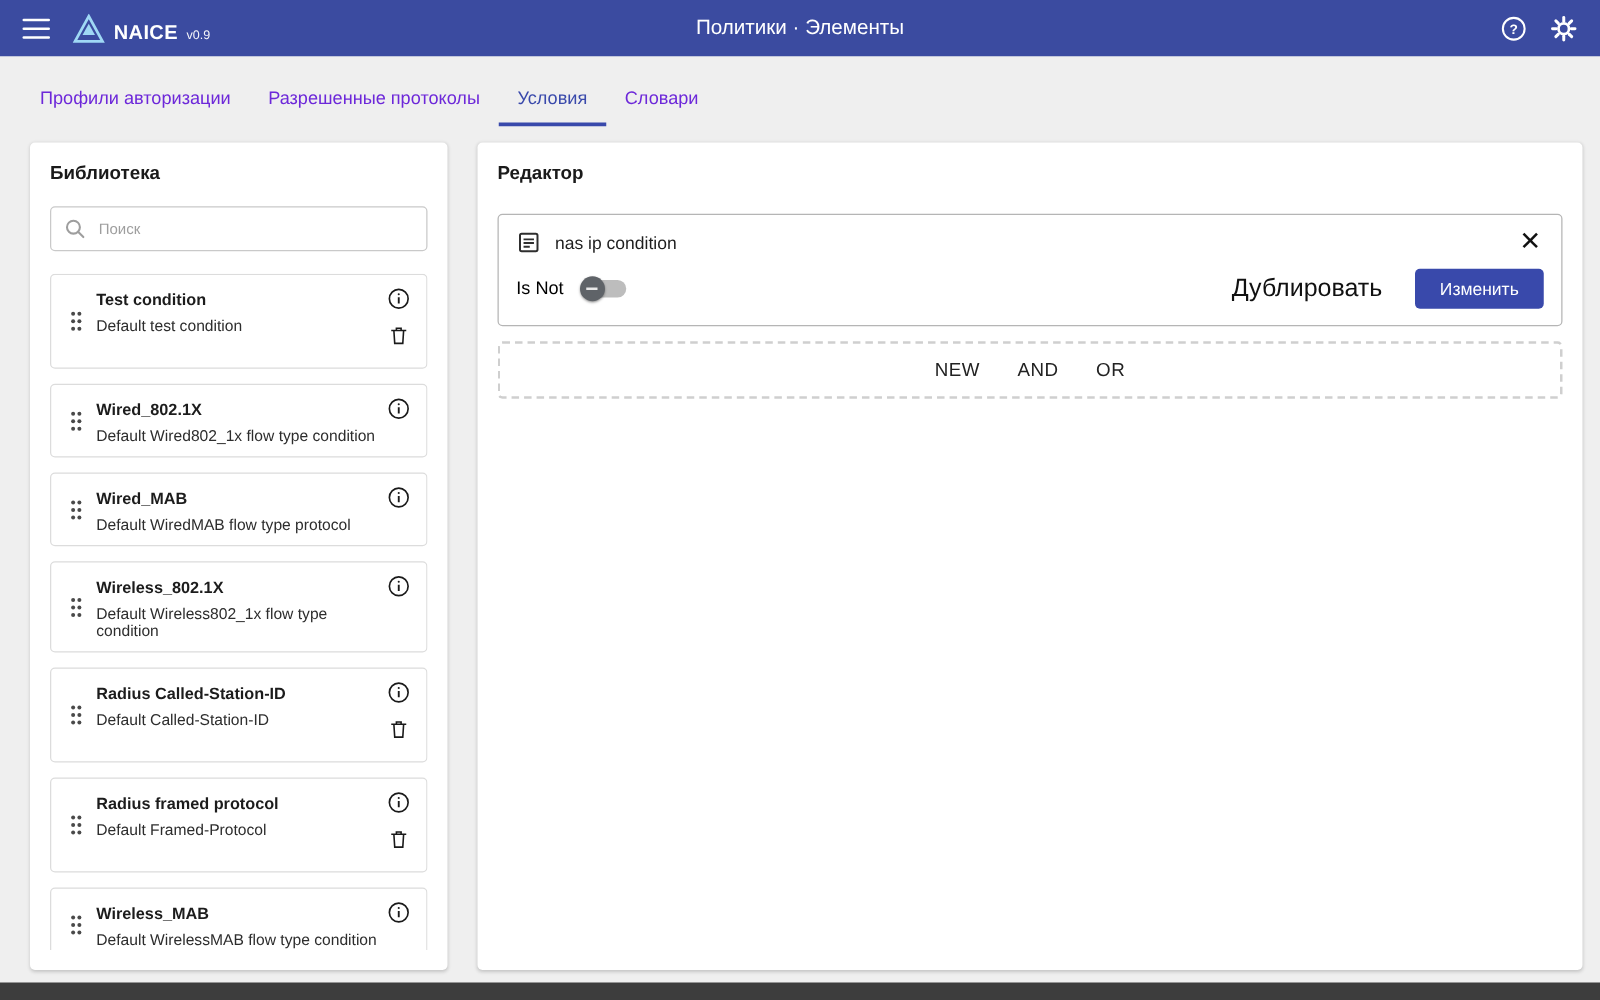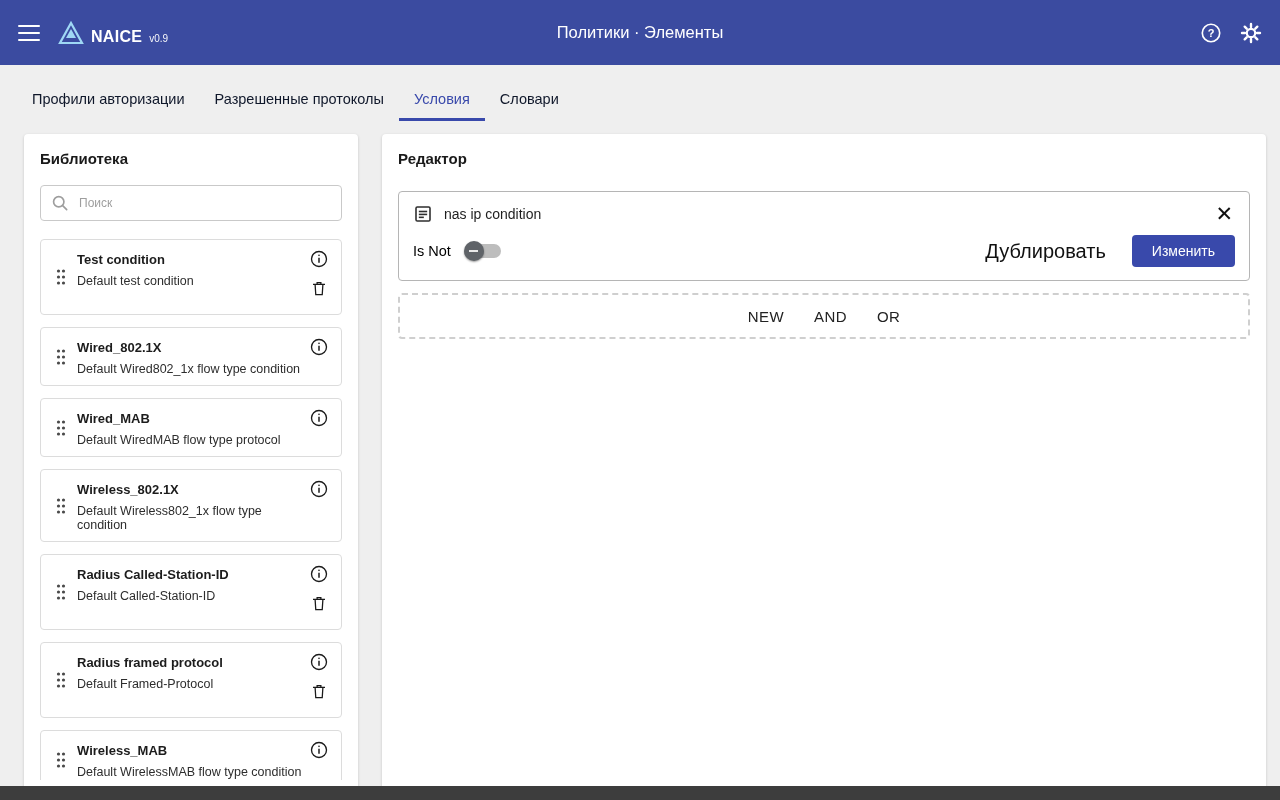--- a/index.html
+++ b/index.html
@@ -6,36 +6,36 @@
   html,body { width:1280px; height:800px; overflow:hidden; }
   body {
     font-family:"Liberation Sans","DejaVu Sans",sans-serif;
     background:#efefef;
     position:relative;
     color:#1e1e1e;
   }
 
   
   .header {
-    height:65px; background:#3b4ba0; color:#fff;
+    height:45px; background:#3b4ba0; color:#fff;
     display:flex; align-items:center; padding:0 18px; position:relative;
   }
   .menu-btn { width:22px; height:16px; display:flex; flex-direction:column; justify-content:space-between; cursor:pointer; background:none; border:none; }
   .menu-btn span { display:block; height:2px; background:#fff; border-radius:1px; }
   .brand { display:flex; align-items:flex-end; margin-left:18px; gap:7px; }
   .app-name { font-size:16px; font-weight:bold; letter-spacing:.3px; line-height:1; }
   .version { font-size:10px; line-height:1; padding-bottom:1px; opacity:.95; }
   .header-title { position:absolute; left:50%; transform:translateX(-50%); font-size:16.5px; font-weight:500; }
   .header-actions { margin-left:auto; display:flex; align-items:center; gap:18px; }
   .icon-btn { background:none; border:none; cursor:pointer; display:flex; align-items:center; }
 
   
   .tabbar { display:flex; padding:0 24px; margin-top:14px; height:42px; }
   .tab {
-    padding:0 15px; display:flex; align-items:center; font-size:14.5px; color:#0f172a;
+    padding:0 15px; display:flex; align-items:center; font-size:14.5px; color:#6d28d9;
     border:none; background:none; cursor:pointer; border-bottom:3px solid transparent;
     font-family:inherit;
   }
   .tab:first-child { padding-left:8px; }
   .tab.active { color:#3949ab; border-bottom-color:#3949ab; font-weight:500; }
 
   
   .content { display:flex; gap:24px; margin:13px 14px 0 24px; height:662px; }
   .panel { background:#fff; border-radius:4px; box-shadow:0 1px 3px rgba(0,0,0,.18); }
   .panel-title { font-size:15px; font-weight:bold; color:#1a1a1a; }

